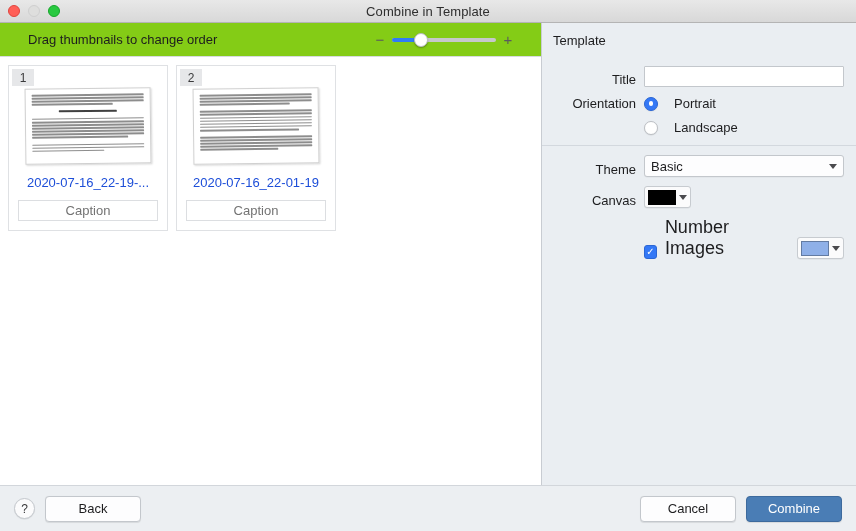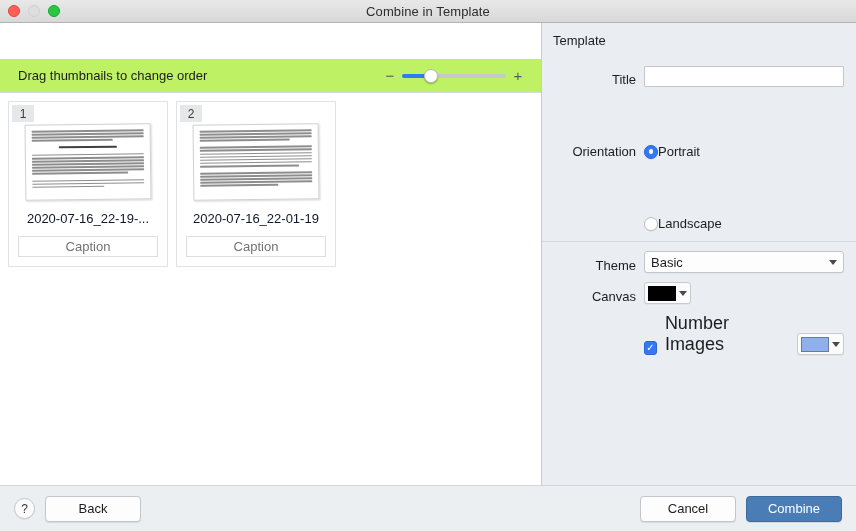--- a/index.html
+++ b/index.html
@@ -72,27 +72,26 @@
     flex: 0 0 541px;
     display: flex;
     flex-direction: column;
     background: #ffffff;
     border-right: 1px solid #c8ccd2;
     min-height: 0;
   }
   .left-toolbar {
     height: 34px;
     flex: 0 0 34px;
-    background: #bef264;
+    background: #84cc16;
     border-bottom: 1px solid #d7dbe0;
     display: flex;
     align-items: center;
-    padding: 0 18px;
-    box-sizing: border-box;
-    margin-top: 36px;
+    padding: 0 28px;
+    box-sizing: border-box;
   }
   .drag-hint {
     font-size: 13px;
     color: #1d1d1f;
     flex: 1 1 auto;
   }
   .zoom-ctl {
     display: flex;
     align-items: center;
     gap: 7px;
@@ -196,21 +195,21 @@
   }
   .doc-line.head {
     background: #2b2b2b;
     height: 2px;
     opacity: 0.9;
   }
   .doc-gap { height: 2.5px; }
   .thumb-name {
     margin-top: 11px;
     font-size: 13px;
-    color: #0f172a;
+    color: #1d4ed8;
     max-width: 150px;
     white-space: nowrap;
     overflow: hidden;
     text-overflow: ellipsis;
     text-align: left;
   }
   .caption-field {
     margin-top: 10px;
     width: 140px;
     height: 21px;
@@ -263,21 +262,21 @@
     background: #ffffff;
     border: 1px solid #c3c7cc;
     box-sizing: border-box;
     padding: 0 5px;
     font-size: 13px;
     color: #1d1d1f;
     font-family: "Liberation Sans", sans-serif;
     outline: none;
     border-radius: 1px;
   }
-  .radio-row { display: flex; align-items: center; gap: 0; margin-top: 48px; }
+  .radio-row { display: flex; align-items: center; gap: 16px; }
   .radio {
     width: 14px; height: 14px;
     border-radius: 50%;
     box-sizing: border-box;
     background: #ffffff;
     border: 1px solid #bcbfc4;
     display: flex; align-items: center; justify-content: center;
     box-shadow: 0 0.5px 1px rgba(0,0,0,0.1);
   }
   .radio.on {

